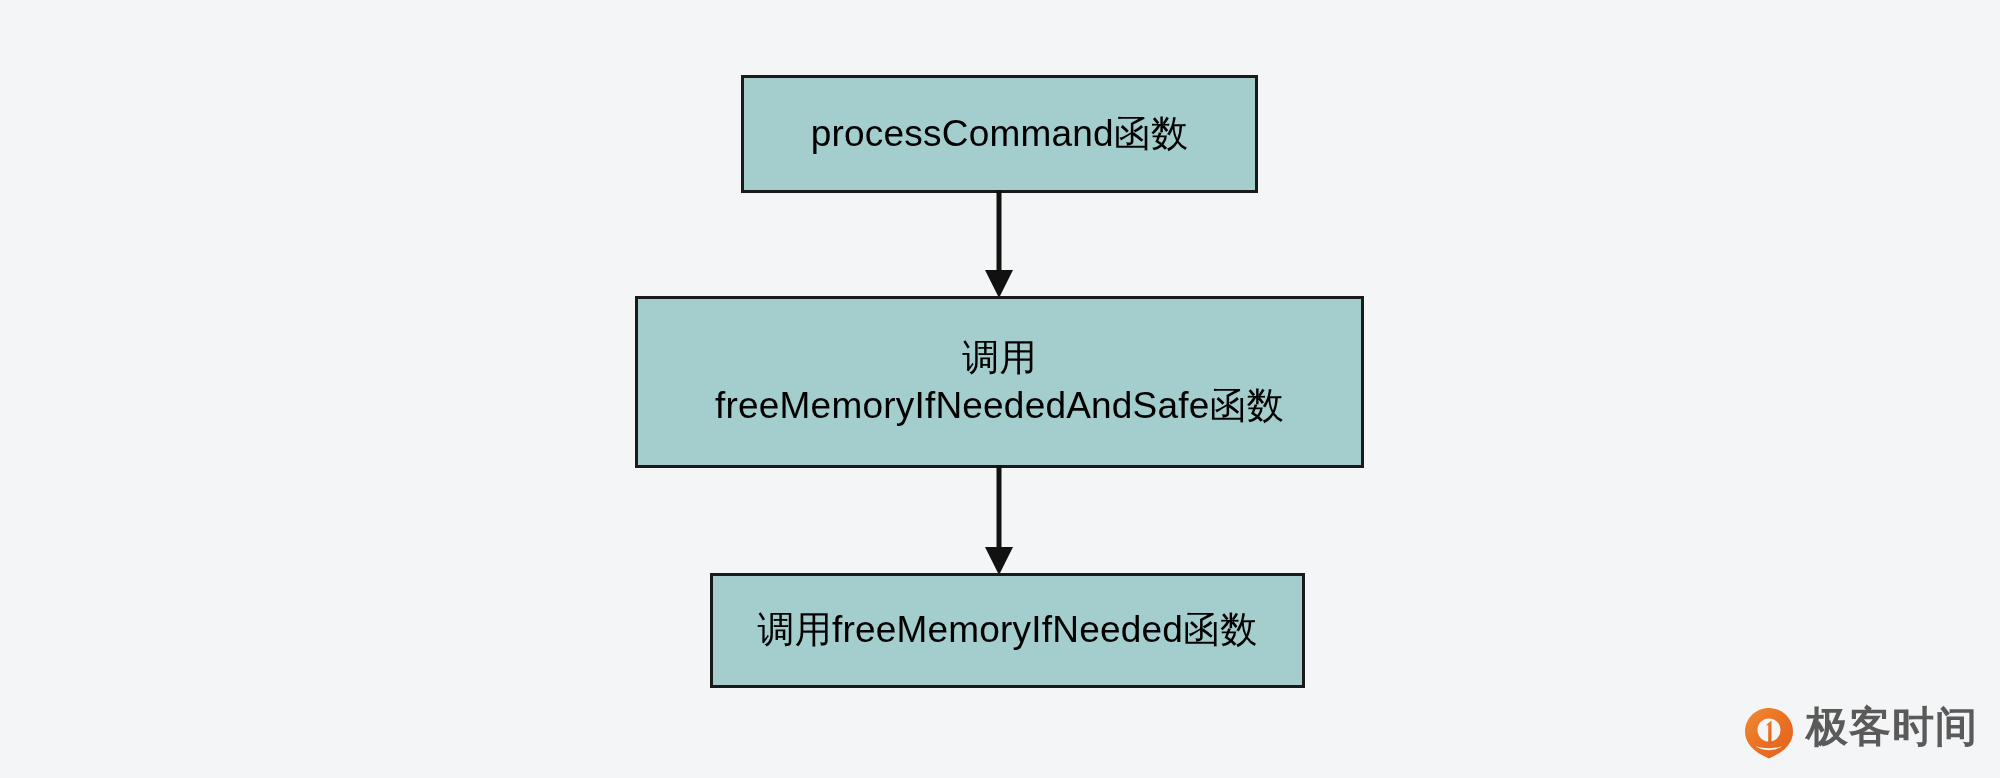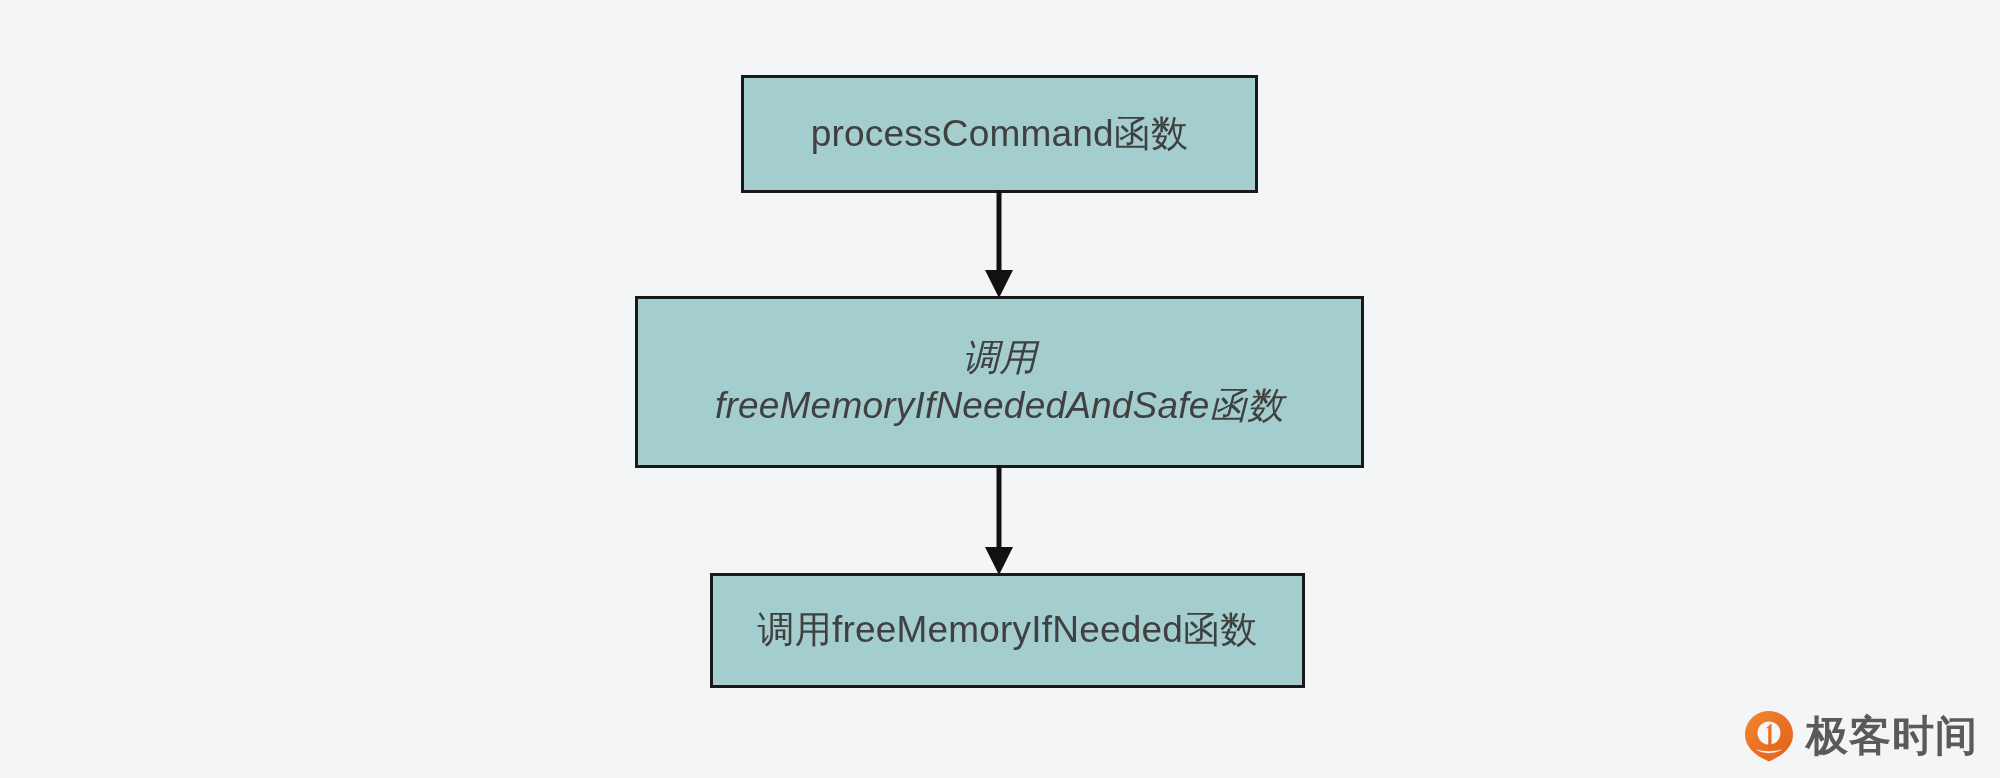--- a/index.html
+++ b/index.html
@@ -24,21 +24,21 @@
   
   .node {
     position: absolute;
     box-sizing: border-box;
     background: #a4cdcd;
     border: 3px solid #1a1a1a;
     display: flex;
     align-items: center;
     justify-content: center;
     text-align: center;
-    color: #404040;
+    color: #000000;
     line-height: 1.30;
     white-space: pre-line;
     letter-spacing: 0.2px;
   }
   .node-label {
     display: block;
     width: 100%;
     padding: 0 10px;
     box-sizing: border-box;
   }
@@ -49,21 +49,20 @@
     width: 517px;
     height: 118px;
     font-size: 37px;
   }
   #node-2 {
     left: 635px;
     top: 296px;
     width: 729px;
     height: 172px;
     font-size: 37px;
-    font-style: italic;
   }
   #node-3 {
     left: 702px;
     top: 573px;
     width: 595px;
     height: 115px;
     font-size: 37px;
     margin-left: 8px;
   }
 
@@ -86,21 +85,21 @@
   }
 
   
   #watermark {
     position: absolute;
     left: 1742px;
     top: 706px;
     width: 240px;
     height: 60px;
     display: flex;
-    align-items: center;
+    align-items: flex-start;
     gap: 10px;
   }
   #watermark-logo {
     width: 54px;
     height: 54px;
     flex: 0 0 auto;
   }
   #watermark-text {
     font-size: 42px;
     font-weight: 700;

